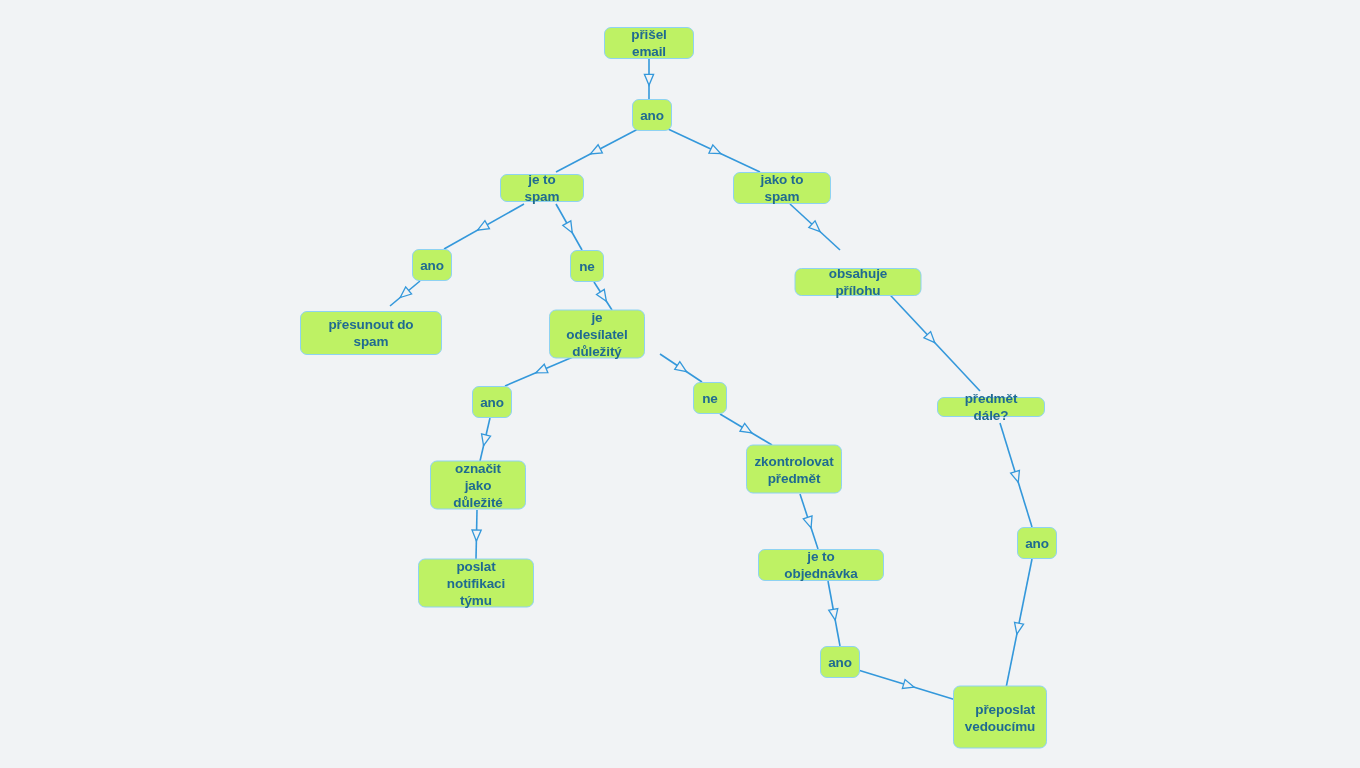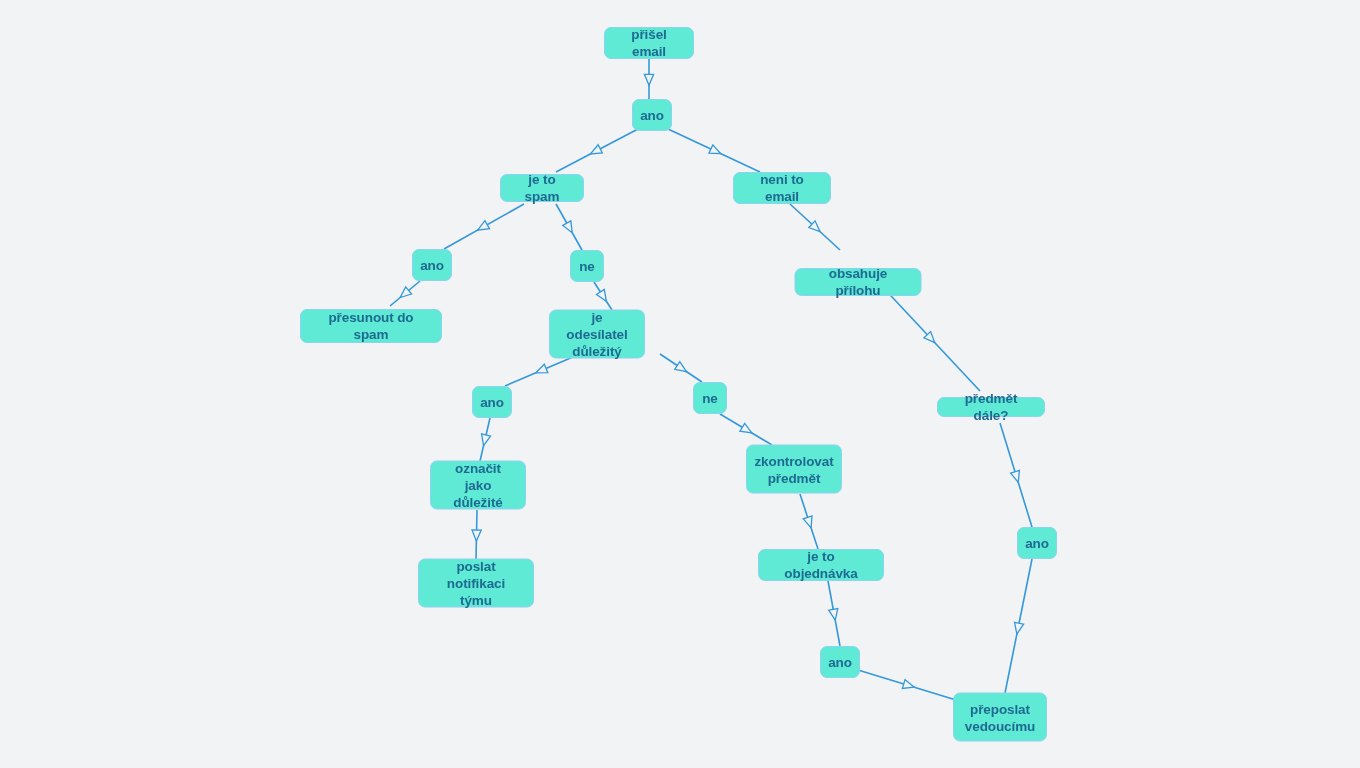--- a/index.html
+++ b/index.html
@@ -24,21 +24,21 @@
     left: 0;
     top: 0;
     width: 1360px;
     height: 768px;
     pointer-events: none;
   }
 
   .node {
     position: absolute;
     box-sizing: border-box;
-    background: #5eead4;
+    background: #bef264;
     border: 1px solid #8ed2f2;
     border-radius: 7px;
     color: #1f6a91;
     font-size: 13.5px;
     font-weight: bold;
     line-height: 17px;
     text-align: center;
     display: flex;
     align-items: center;
     justify-content: center;
@@ -130,36 +130,36 @@
       <g>
         <line x1="1032" y1="559" x2="1005" y2="693" stroke="#3498db" stroke-width="1.6"></line>
         <polygon points="1016.8736246507223,634.0716406223414 1014.5370031924105,622.379754540081 1023.5557475061452,624.1969642152364" fill="#f1f3f5" stroke="#3498db" stroke-width="1.3" stroke-linejoin="miter"></polygon>
       </g>
     </svg>
 
   <div id="node-layer">
       <div class="node" style="left: 649px; top: 43px; width: 90px; height: 32px;">přišel email</div>
       <div class="node" style="left: 652px; top: 115px; width: 40px; height: 32px;">ano</div>
       <div class="node" style="left: 542px; top: 188px; width: 84px; height: 28px;">je to spam</div>
-      <div class="node" style="left: 782px; top: 188px; width: 98px; height: 32px;">neni to email</div>
+      <div class="node" style="left: 782px; top: 188px; width: 98px; height: 32px;">jako to spam</div>
       <div class="node" style="left: 432px; top: 265px; width: 40px; height: 32px;">ano</div>
       <div class="node" style="left: 587px; top: 266px; width: 34px; height: 32px;">ne</div>
       <div class="node" style="left: 858px; top: 282px; width: 127px; height: 28px;">obsahuje přílohu</div>
-      <div class="node" style="left: 371px; top: 326px; width: 142px; height: 34px;">přesunout do spam</div>
+      <div class="node" style="left: 371px; top: 333px; width: 142px; height: 44px;">přesunout do spam</div>
       <div class="node" style="left: 597px; top: 334px; width: 96px; height: 49px;">je odesílatel
 důležitý</div>
       <div class="node" style="left: 991px; top: 407px; width: 108px; height: 20px;">předmět dále?</div>
       <div class="node" style="left: 492px; top: 402px; width: 40px; height: 32px;">ano</div>
       <div class="node" style="left: 710px; top: 398px; width: 34px; height: 32px;">ne</div>
       <div class="node" style="left: 794px; top: 469px; width: 96px; height: 49px;">zkontrolovat
 předmět</div>
       <div class="node" style="left: 478px; top: 485px; width: 96px; height: 49px;">označit jako
 důležité</div>
       <div class="node" style="left: 1037px; top: 543px; width: 40px; height: 32px;">ano</div>
       <div class="node" style="left: 821px; top: 565px; width: 126px; height: 32px;">je to objednávka</div>
       <div class="node" style="left: 476px; top: 583px; width: 116px; height: 49px;">poslat
 notifikaci týmu</div>
       <div class="node" style="left: 840px; top: 662px; width: 40px; height: 32px;">ano</div>
-      <div class="node" style="left: 1000px; top: 717px; width: 94px; height: 49px;">přeposlat
+      <div class="node" style="left: 1000px; top: 717px; width: 94px; height: 63px; text-align: right;">přeposlat
 vedoucímu</div>
     </div>
 
 </div>
 
 </body></html>

